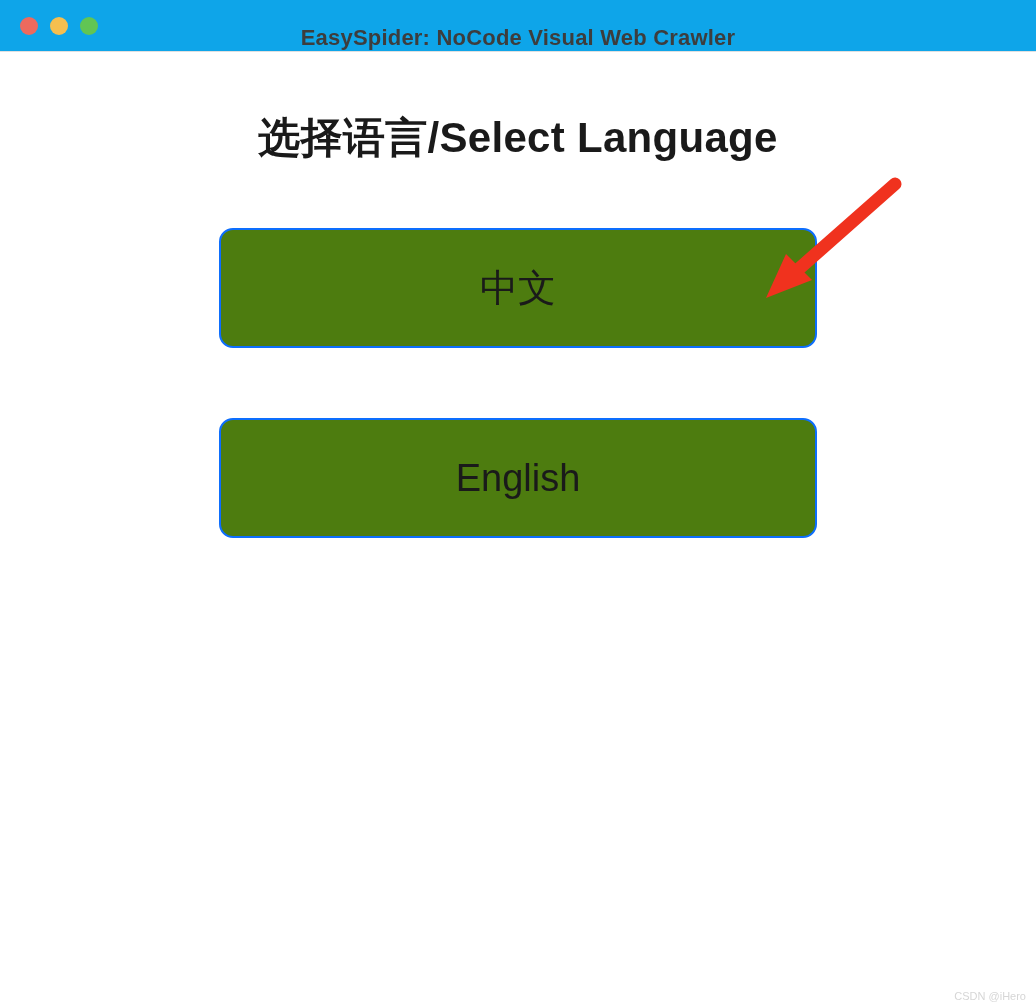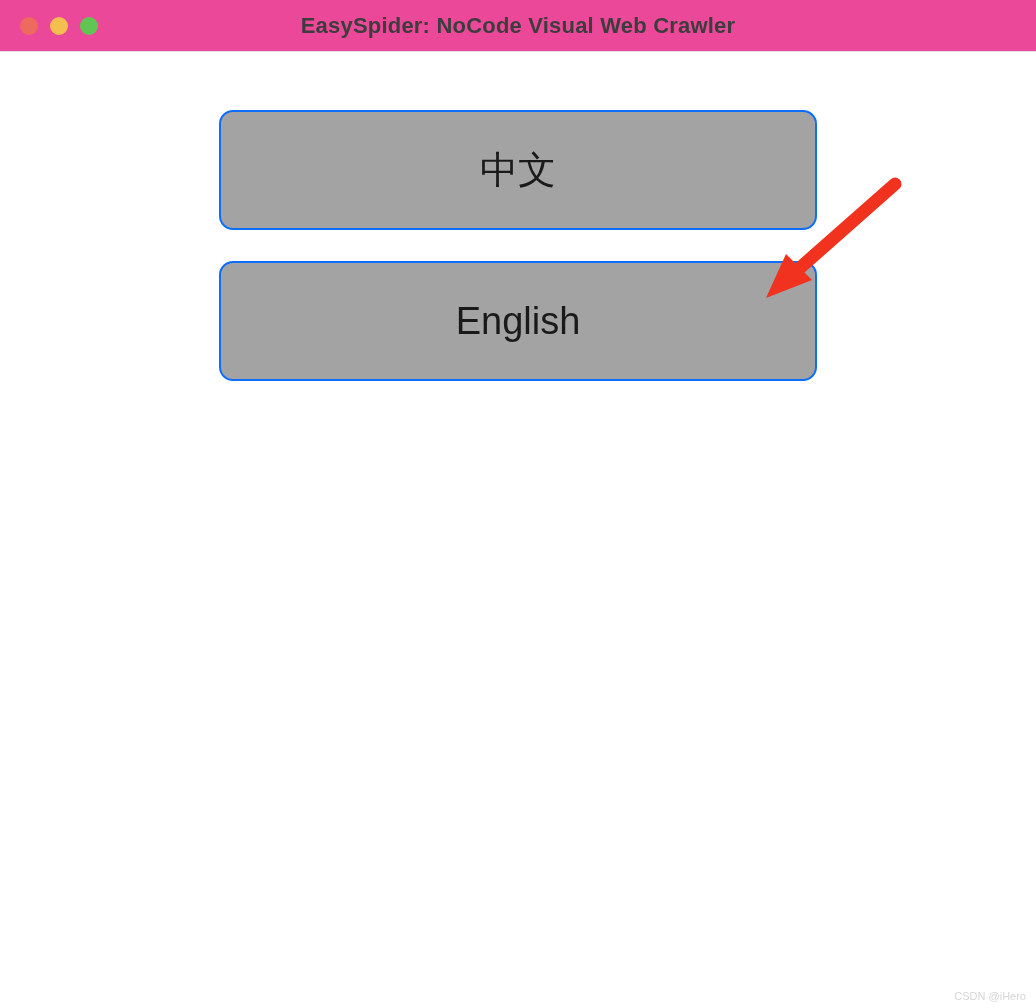--- a/index.html
+++ b/index.html
@@ -10,24 +10,24 @@
     body {
       font-family: -apple-system, BlinkMacSystemFont, "Segoe UI", Helvetica, Arial, sans-serif;
       background: #ffffff;
       width: 1036px;
       height: 1008px;
       overflow: hidden;
       position: relative;
     }
     .titlebar {
       height: 52px;
-      background: #ec4899;
+      background: #0ea5e9;
       border-bottom: 1px solid #e0e0e0;
       display: flex;
-      align-items: center;
+      align-items: flex-end;
       position: relative;
     }
     .traffic-lights {
       display: flex;
       gap: 12px;
       position: absolute;
       left: 20px;
       top: 50%;
       transform: translateY(-50%);
     }
@@ -58,26 +58,26 @@
       font-weight: 700;
       color: #1a1a1a;
       margin-bottom: 62px;
       letter-spacing: 0.3px;
     }
     .lang-button {
       width: 598px;
       height: 120px;
       border: 2px solid #0d6efd;
       border-radius: 14px;
-      background: #a3a3a3;
+      background: #4d7c0f;
       display: flex;
       align-items: center;
       justify-content: center;
       cursor: pointer;
-      margin-bottom: 31px;
+      margin-bottom: 70px;
     }
     .lang-button-label {
       font-size: 38px;
       font-weight: 400;
       color: #1a1a1a;
     }
     .arrow-annotation {
       position: absolute;
       left: 760px;
       top: 172px;
@@ -98,20 +98,21 @@
 <div class="titlebar">
   <div class="traffic-lights">
     <div class="traffic-light red"></div>
     <div class="traffic-light yellow"></div>
     <div class="traffic-light green"></div>
   </div>
   <div class="window-title">EasySpider: NoCode Visual Web Crawler</div>
 </div>
 
 <div class="content">
+  <h1 class="heading">选择语言/Select Language</h1>
 
   <div class="lang-button">
     <span class="lang-button-label">中文</span>
   </div>
 
   <div class="lang-button">
     <span class="lang-button-label">English</span>
   </div>
 </div>
 

